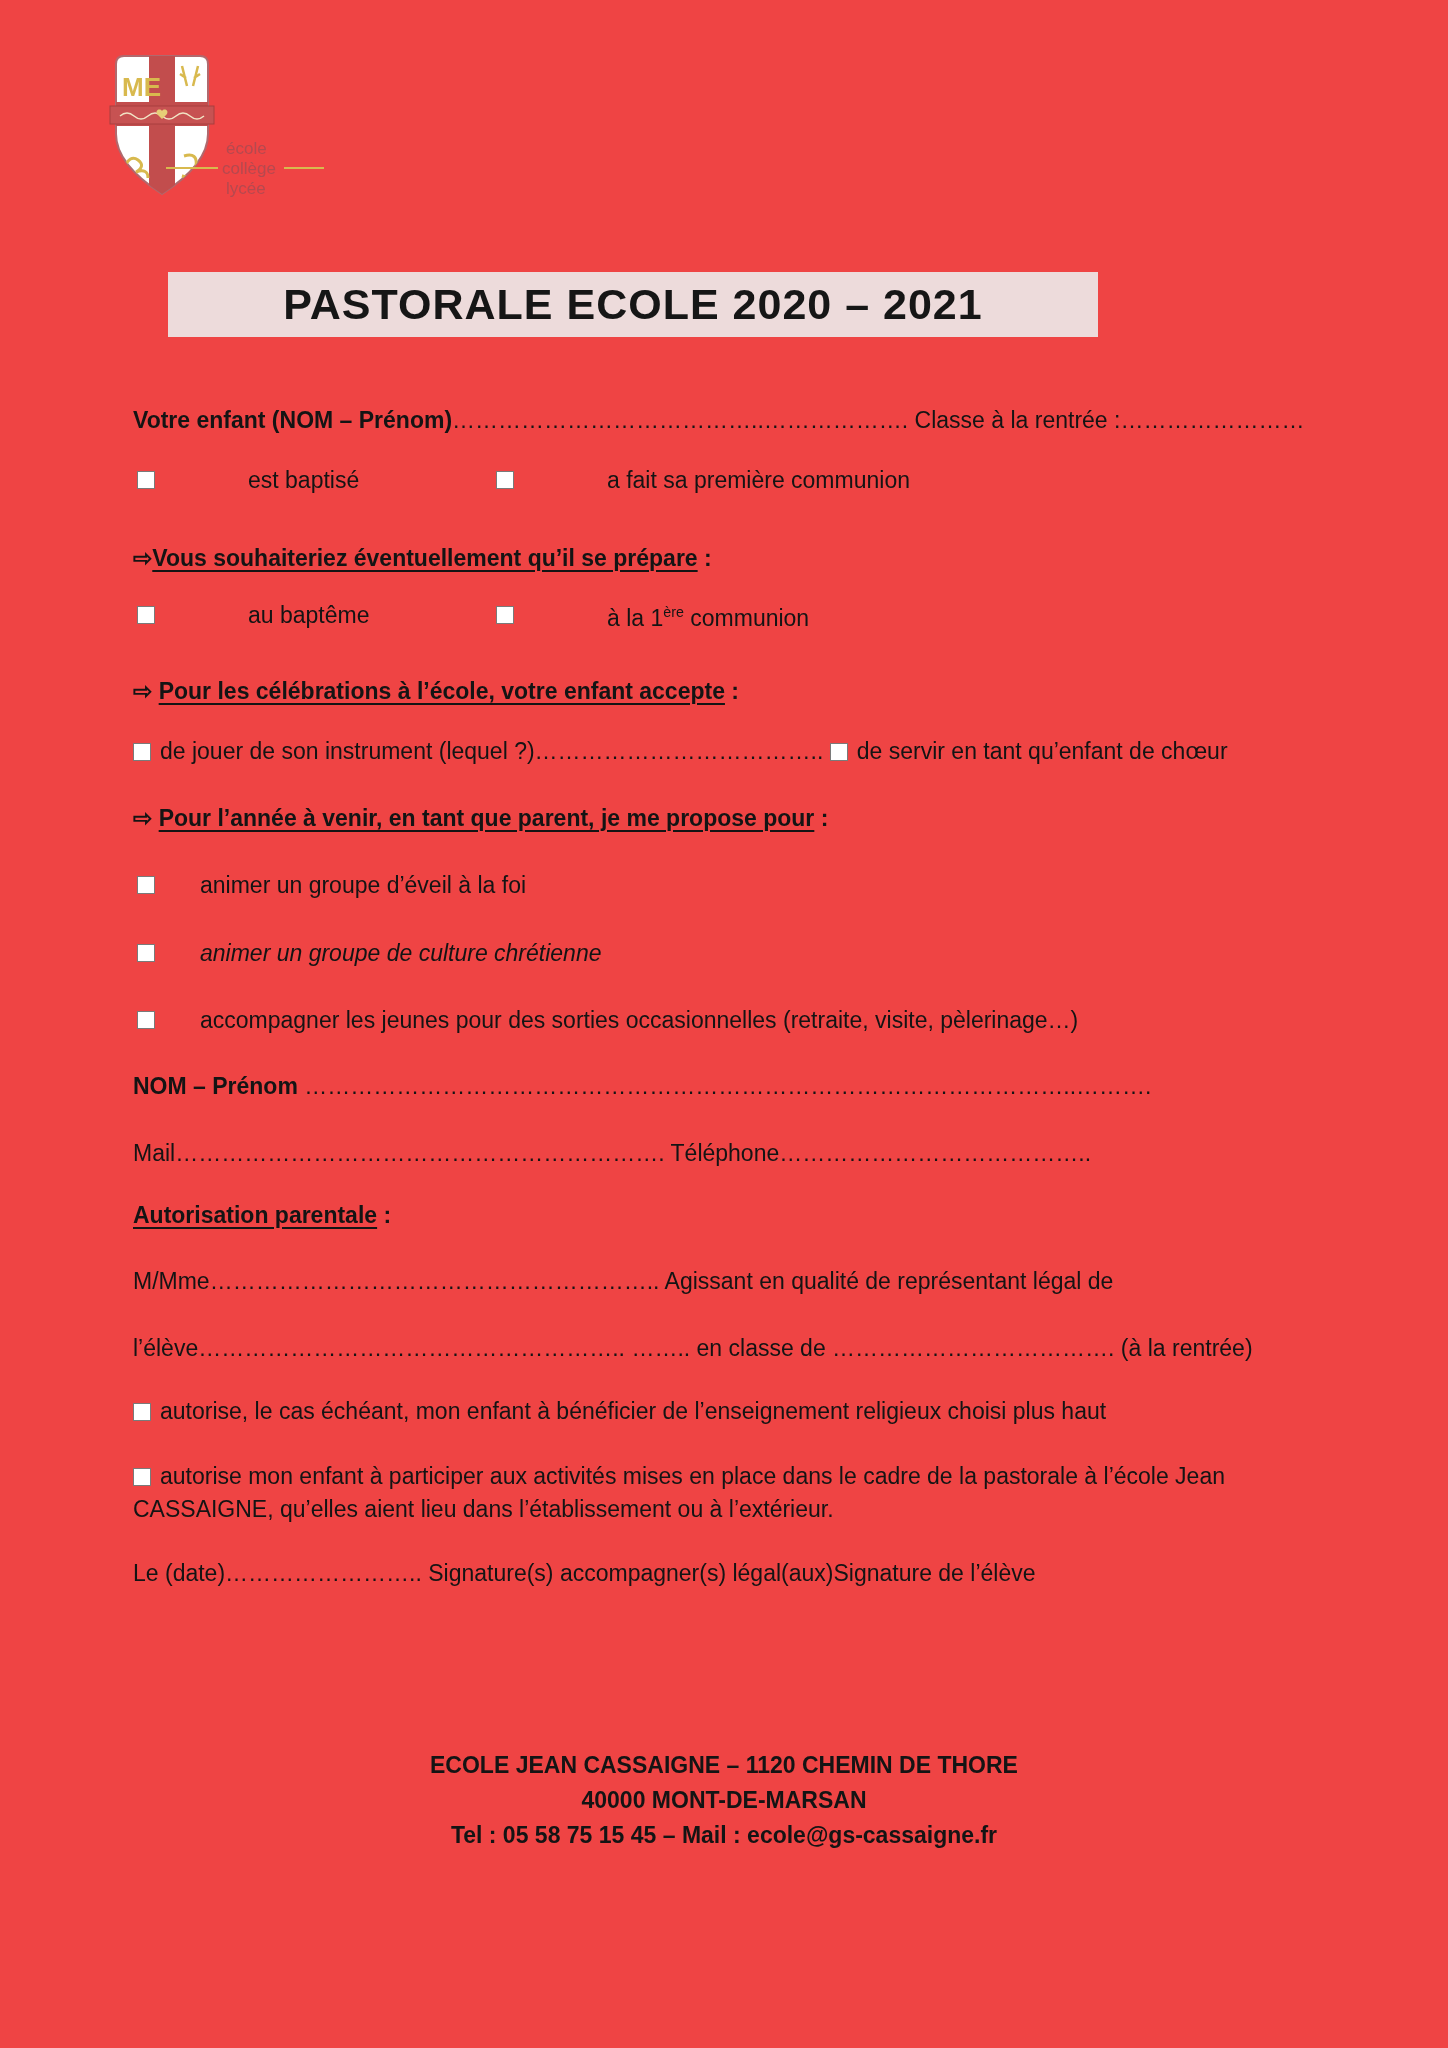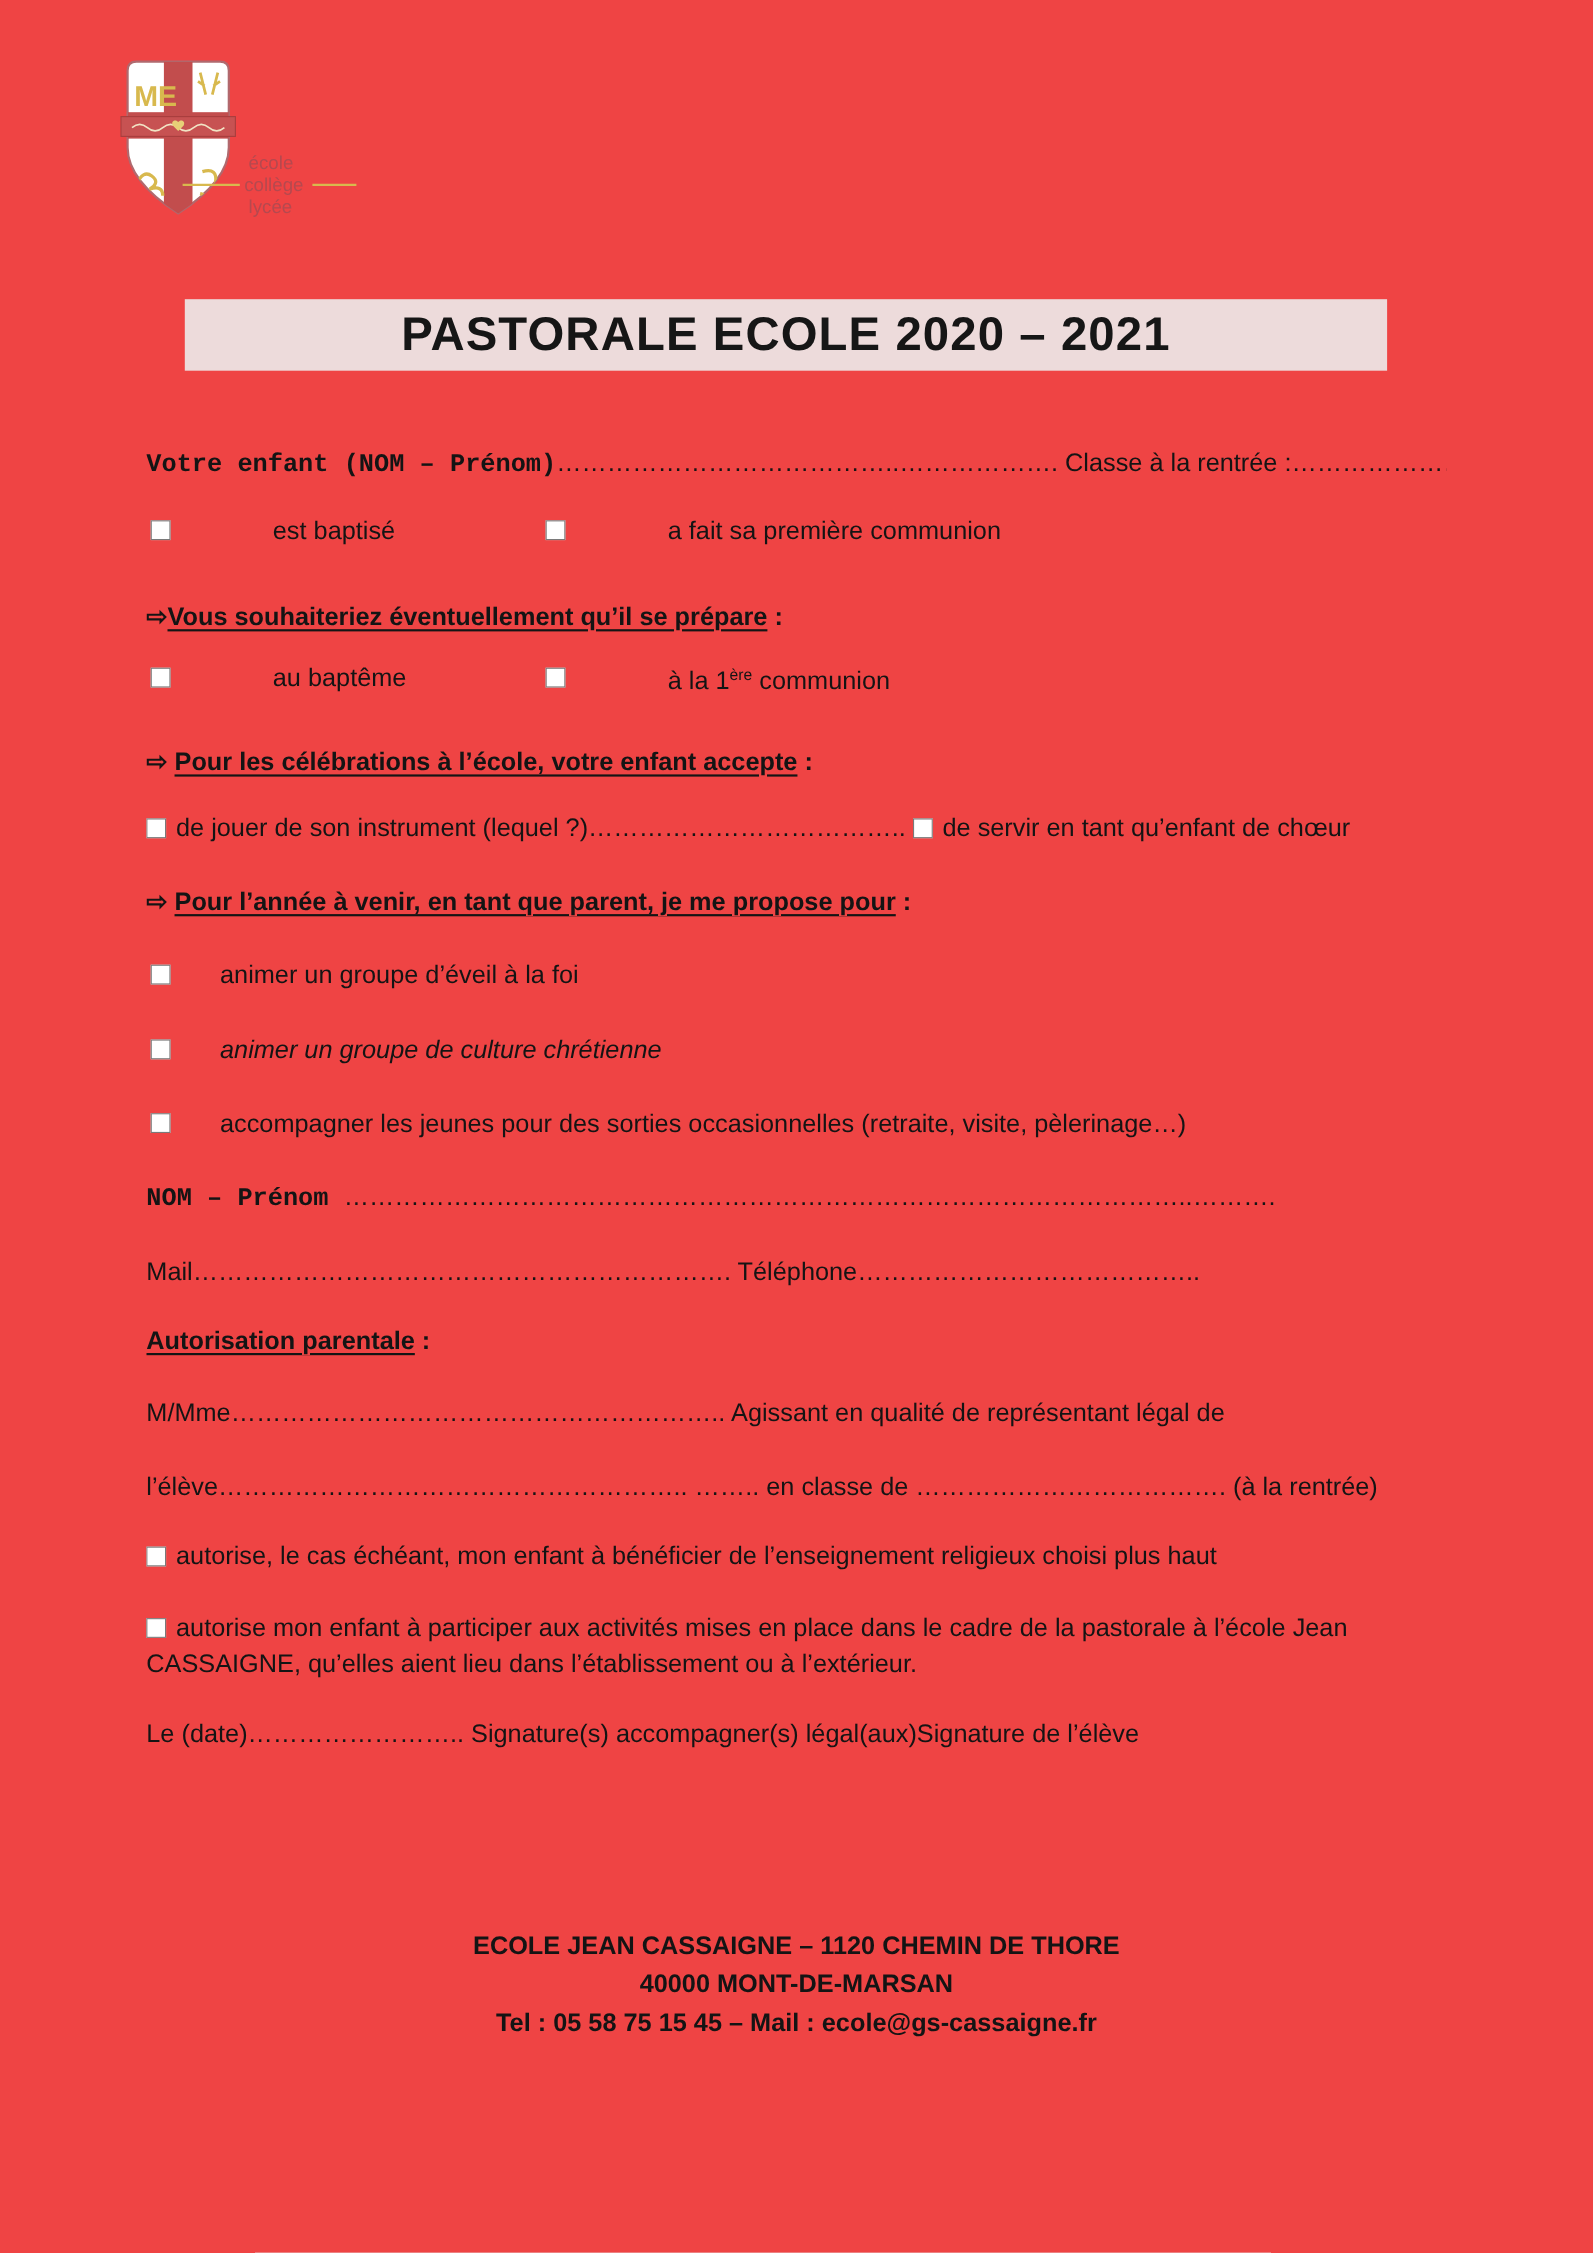--- a/index.html
+++ b/index.html
@@ -12,31 +12,31 @@
     font-size:23px;
     color:#141414;
     overflow:hidden;
   }
   .content{position:absolute;left:133px;right:133px;top:0;}
   
   .logo{position:absolute;left:108px;top:48px;width:236px;height:170px;}
   
   .banner{
     margin-top:272px;margin-left:35px;
-    width:1093px;height:65px;
+    width:930px;height:65px;
     background:#eddbdb;
     display:flex;align-items:center;justify-content:center;
   }
   .banner .title{
     font-weight:bold;font-size:43px;letter-spacing:1px;color:#161616;
   }
   
   .line{white-space:nowrap;overflow:hidden;line-height:30px;}
   .wrapline{line-height:33px;}
-  .b{font-weight:bold;font-family:Liberation Mono, monospace;}
+  .b{font-weight:bold;}
   .heading{font-weight:bold;}
   .heading .ul{text-decoration:underline;text-decoration-thickness:2px;text-underline-offset:4px;}
   .arrow{font-weight:bold;}
   .cb{
     display:inline-block;width:16px;height:16px;
     border:1px solid #7a7a7a;background:#fff;
     vertical-align:-2px;
   }
   .cb.inline{margin-right:9px;}
   .cbgrid{display:grid;grid-template-columns:63px 200px 63px auto;align-items:center;padding-left:4px;gap:48px;}

